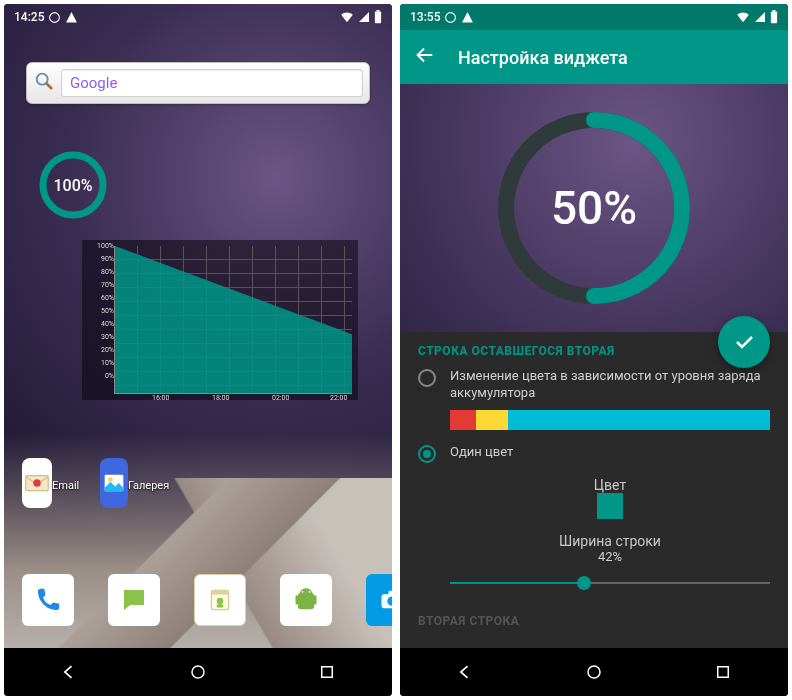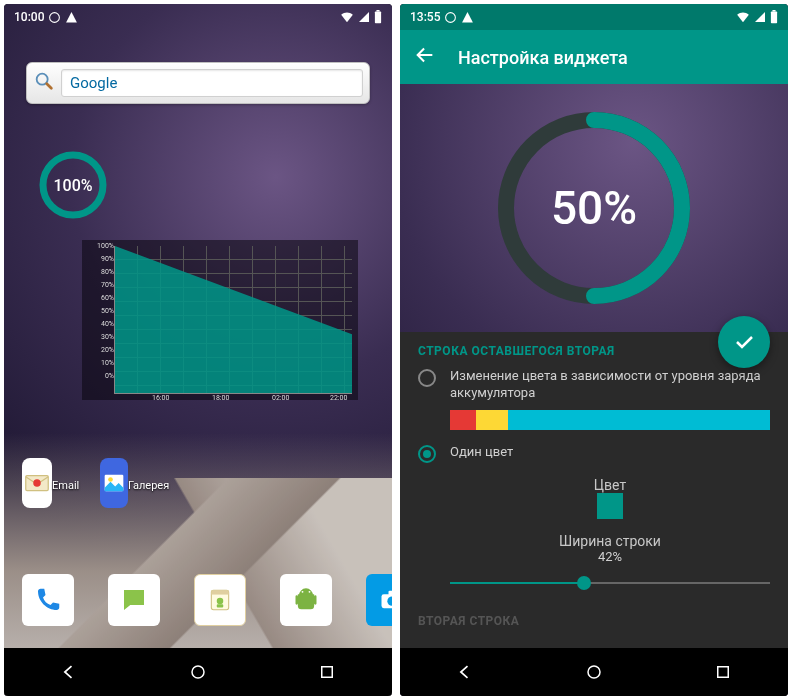--- a/index.html
+++ b/index.html
@@ -64,21 +64,21 @@
     display: flex; align-items: center;
     padding: 0 6px;
   }
   .search-widget .sinput {
     flex: 1; margin-left: 6px;
     height: 28px;
     background: #fff;
     border: 1px solid #d0d0d0;
     border-radius: 3px;
     padding: 0 8px;
-    color: #0369a1;
+    color: #8b5cf6;
     font-size: 15px;
     display: flex; align-items: center;
     box-shadow: inset 0 1px 2px rgba(0,0,0,.1);
   }
   .ring-widget {
     position: absolute; top: 146px; left: 34px;
     width: 70px; height: 70px;
   }
   .ring-widget .ringlabel {
     position: absolute; inset: 0;
@@ -232,21 +232,21 @@
   }
 </style>
 </head>
 <body>
 
 <div class="phone">
   <div class="home-bg"></div>
   <div class="mountains"></div>
 
   <div class="statusbar">
-    <span>10:00</span>
+    <span>14:25</span>
     <span class="sicon">
       <svg width="13" height="13" viewBox="0 0 24 24" fill="none" stroke="#fff" stroke-width="2">
           <circle cx="12" cy="12" r="9"></circle>
         </svg>
     </span>
     <span class="sicon">
       <svg width="13" height="13" viewBox="0 0 24 24" fill="#fff">
           <path d="M12 2 2 21h20z"></path>
         </svg>
     </span>

